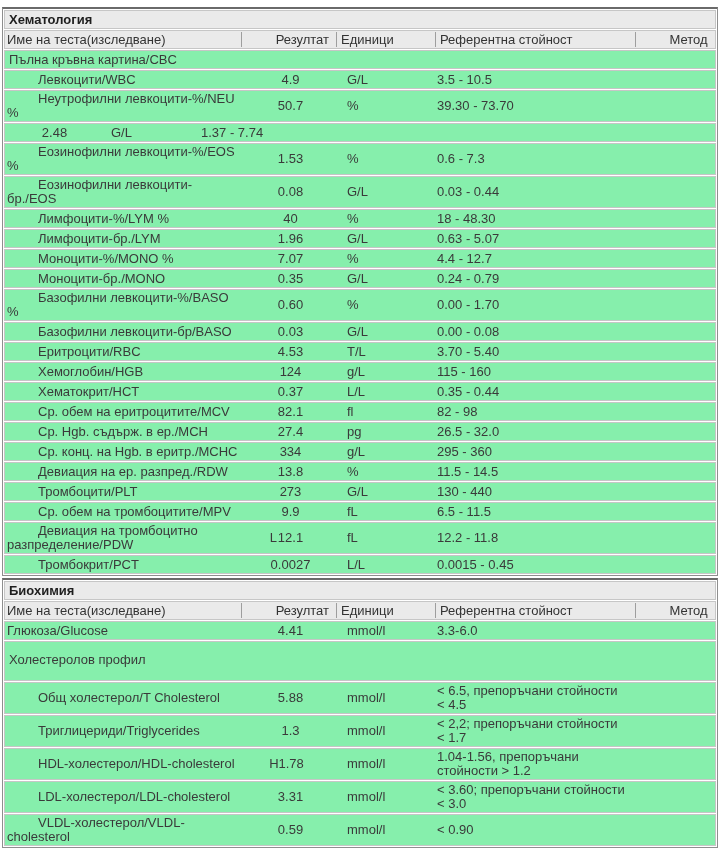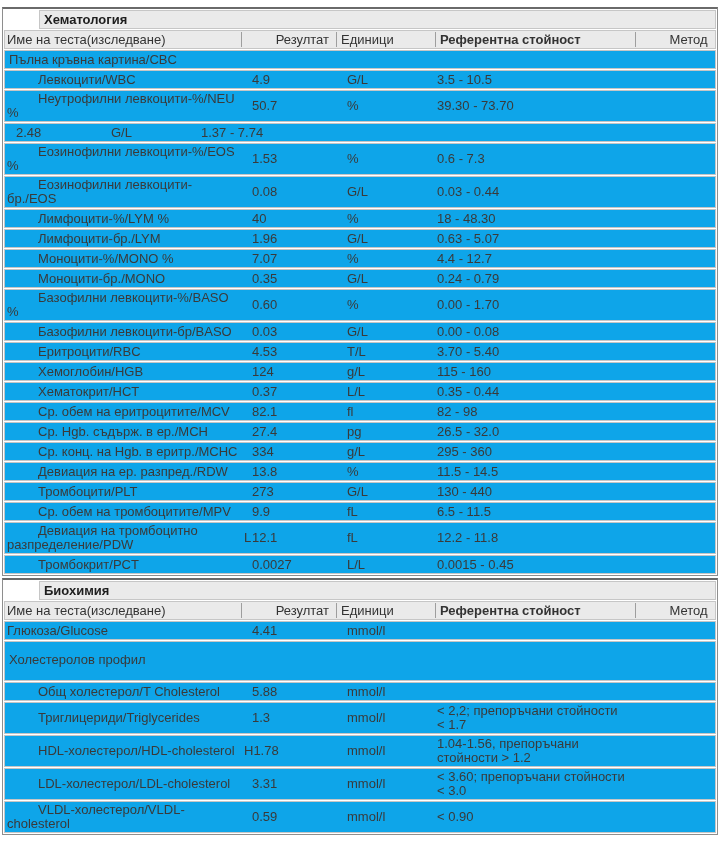--- a/index.html
+++ b/index.html
@@ -13,39 +13,39 @@
   .lab-table{
     border:1px solid #8e8e8e;
     border-top:2px solid #6a6a6a;
     padding:1px;background:#ffffff;
   }
   .lab-table + .lab-table{margin-top:2px;}
   .row{
     display:flex;align-items:center;
     border:1px solid #c6c6c6;
     min-height:15px;padding:1px 0;
-    background:#0ea5e9;
+    background:#86efac;
   }
   .row + .row{margin-top:1px;}
-  .section-row{background:#eaeaea;font-weight:bold;color:#1e1e1e;margin-left:35px;}
+  .section-row{background:#eaeaea;font-weight:bold;color:#1e1e1e;}
   .header-row{background:#eaeaea;color:#333333;}
   .cell{box-sizing:border-box;}
   .c-full{flex:1;padding-left:4px;}
   .c-name{width:236px;padding-left:2px;white-space:pre-line;}
   .t-indent .c-name{text-indent:31px;}
-  .c-result{width:95px;display:flex;justify-content:flex-start;align-items:center;padding:0 7px 0 3px;}
+  .c-result{width:95px;display:flex;justify-content:center;align-items:center;padding:0 7px 0 3px;}
   .c-units{width:99px;padding-left:11px;}
   .c-ref{width:200px;padding-left:2px;white-space:pre-line;}
   .c-method{flex:1;text-align:center;padding-left:26px;}
   .header-row{align-items:stretch;}
   .header-row .cell{border-left:1px solid #9e9e9e;display:flex;align-items:center;}
   .header-row .c-name{border-left:none;}
   .header-row .c-result{justify-content:flex-end;}
   .header-row .c-units{padding-left:4px;}
-  .header-row .c-ref{padding-left:4px;font-weight:bold;}
+  .header-row .c-ref{padding-left:4px;}
   .header-row .c-method{justify-content:center;}
   .profile-row{min-height:34px;align-items:center;padding-bottom:3px;}
   .flag{min-width:8px;}
 </style>
 </head>
 <body>
 
 <div class="page">
   <div class="lab-table">
       <div class="row section-row">
@@ -295,32 +295,35 @@
         <div class="cell c-ref">Референтна стойност</div>
         <div class="cell c-method">Метод</div>
       </div>
       <div class="row test-row">
         <div class="cell c-name">Глюкоза/Glucose</div>
         <div class="cell c-result">
           <span class="flag"></span>
           <span class="value">4.41</span>
         </div>
         <div class="cell c-units">mmol/l</div>
+        <div class="cell c-ref">3.3-6.0</div>
         <div class="cell c-method"></div>
       </div>
       <div class="row profile-row">
         <div class="cell c-full">Холестеролов профил</div>
       </div>
       <div class="row test-row t-indent">
         <div class="cell c-name">Общ холестерол/T Cholesterol</div>
         <div class="cell c-result">
           <span class="flag"></span>
           <span class="value">5.88</span>
         </div>
         <div class="cell c-units">mmol/l</div>
+        <div class="cell c-ref">&lt; 6.5, препоръчани стойности
+&lt; 4.5</div>
         <div class="cell c-method"></div>
       </div>
       <div class="row test-row t-indent">
         <div class="cell c-name">Триглицериди/Triglycerides</div>
         <div class="cell c-result">
           <span class="flag"></span>
           <span class="value">1.3</span>
         </div>
         <div class="cell c-units">mmol/l</div>
         <div class="cell c-ref">&lt; 2,2; препоръчани стойности

